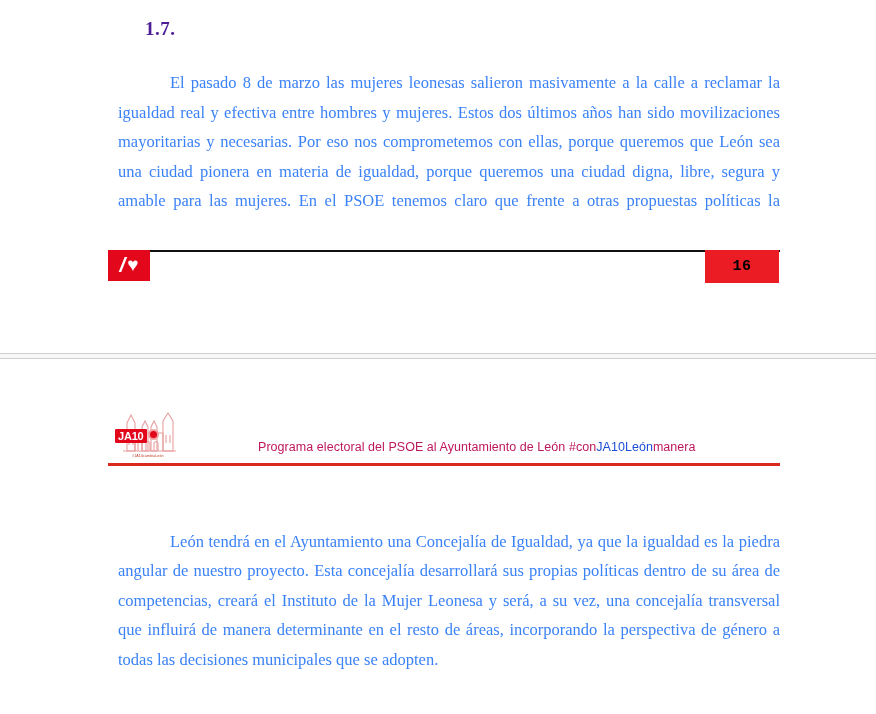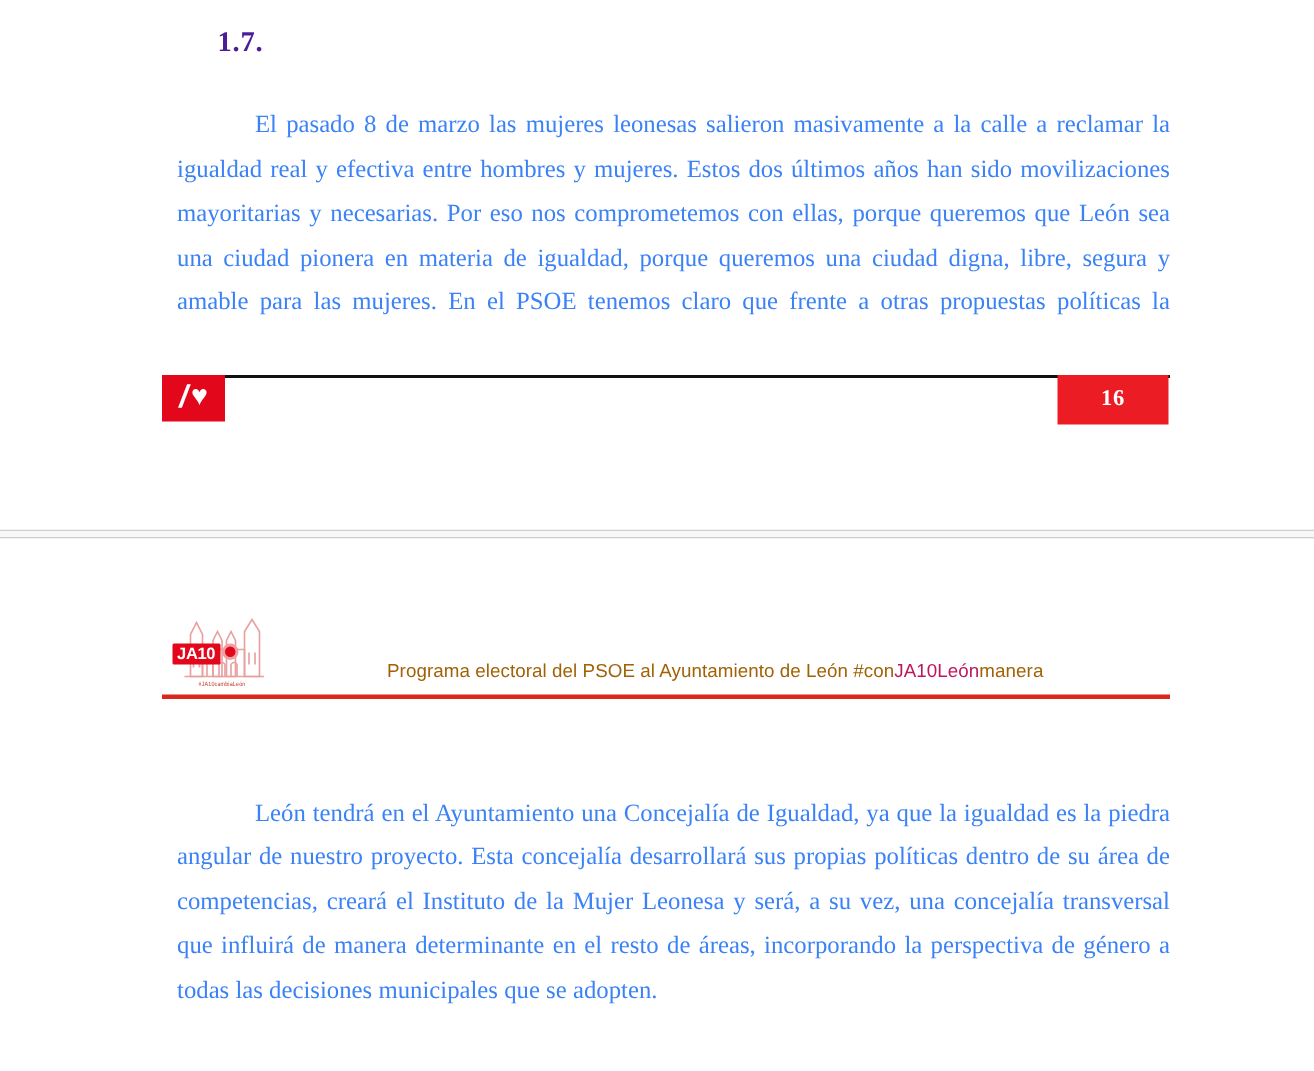--- a/index.html
+++ b/index.html
@@ -134,22 +134,22 @@
     right: 97px;
     top: 0px;
     width: 74px;
     height: 33px;
     background: #ec1c24;
     display: flex;
     align-items: center;
     justify-content: center;
   }
   .footer-pagenum {
-    color: #ffffff;
-    font-family: Liberation Serif, serif;
+    color: #000000;
+    font-family: Liberation Mono, monospace;
     font-weight: bold;
     font-size: 15px;
     letter-spacing: .5px;
   }
 
   
   .page-header {
     position: absolute;
     left: 0;
     right: 0;
@@ -220,22 +220,22 @@
   .header-text {
     position: absolute;
     left: 258px;
     top: 33px;
     font-family: "Liberation Sans", sans-serif;
     font-size: 12.5px;
     color: #2b2b2b;
     white-space: nowrap;
     letter-spacing: .05px;
   }
-  .hash-plain { color: #a16207; }
-  .hash-red { color: #be185d; }
+  .hash-plain { color: #be185d; }
+  .hash-red { color: #1d4ed8; }
 </style>
 </head>
 <body>
 
 <div class="viewer">
 
   <div class="page page-one">
 
     <div class="section-heading">
       <span class="heading-number">1.7.</span>

